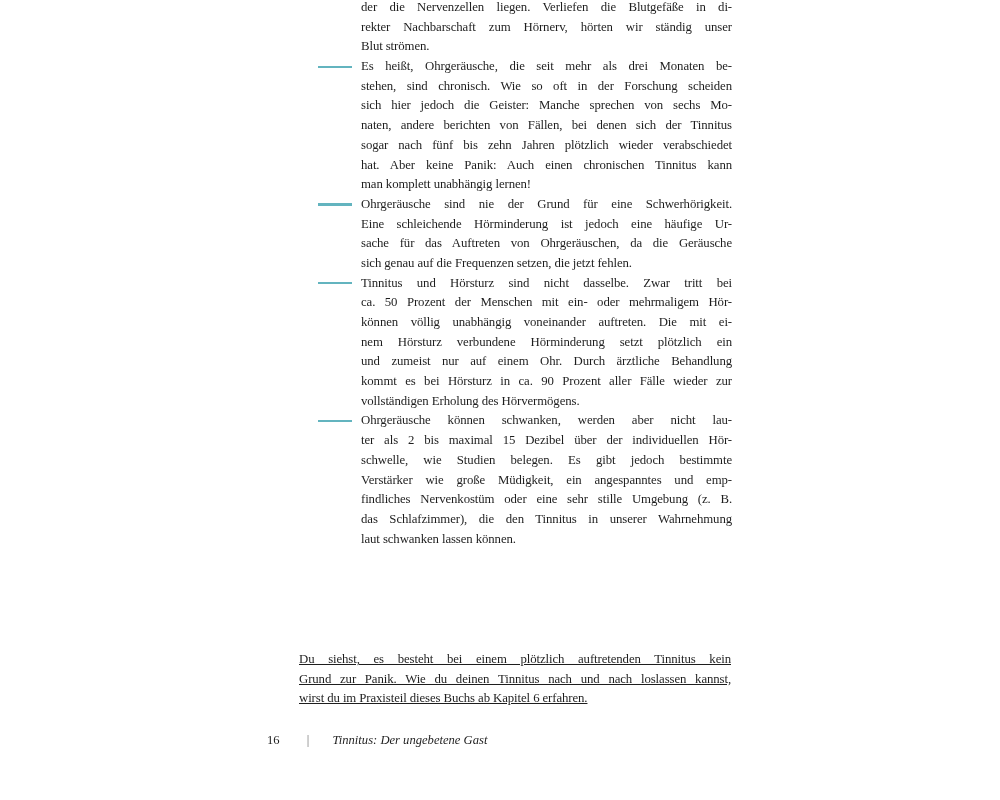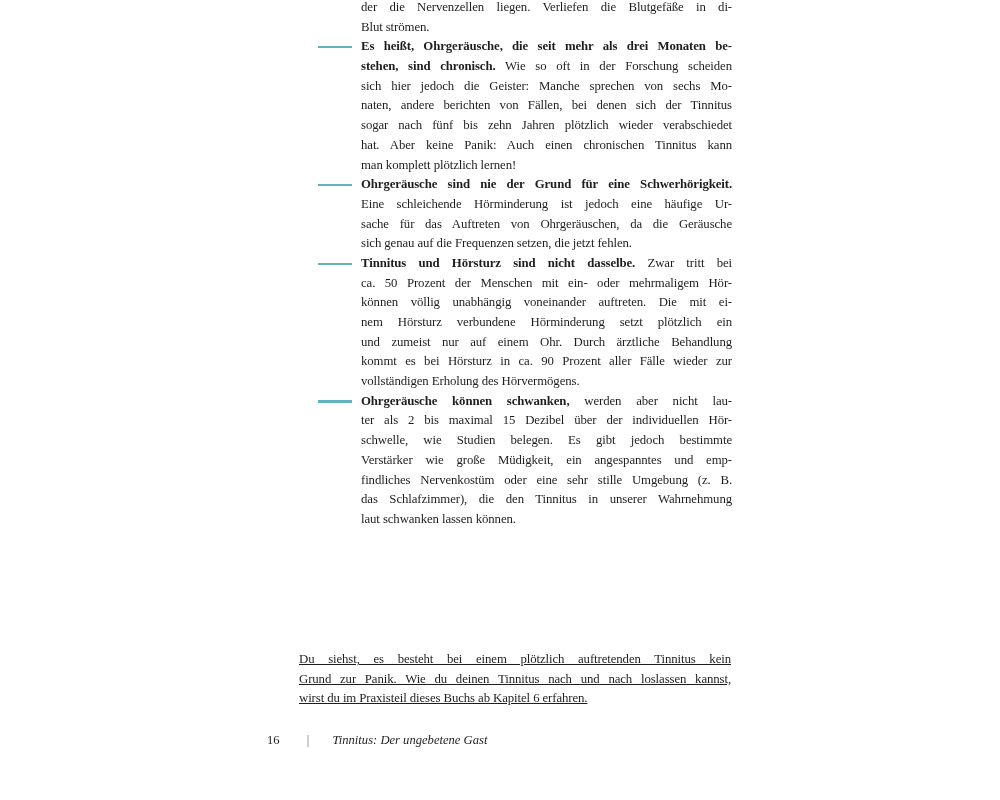--- a/index.html
+++ b/index.html
@@ -22,21 +22,21 @@
     line-height: 19.7px;
     letter-spacing: -0.1px;
   }
   .para { position: relative; }
   .line {
     height: 19.7px;
     text-align: justify;
     text-align-last: justify;
   }
   .line.end { text-align-last: left; }
-  .line b { font-weight: 700; }
+  .line b { font-weight: 400; }
   .bullet-dash {
     position: absolute;
     left: -43px;
     top: 8.6px;
     width: 34px;
     height: 2.2px;
     background: #63b4bf;
   }
   
   .closing {
@@ -83,31 +83,32 @@
   }
 </style>
 </head>
 <body>
 
 <div class="page" style="background: rgb(255, 255, 255); color: rgb(30, 30, 30);">
 
   <div class="text-col">
       <div class="para">
         <div class="line"><span>der die Nervenzellen liegen. Verliefen die Blutgefäße in di-</span></div>
+        <div class="line"><span>rekter Nachbarschaft zum Hörnerv, hörten wir ständig unser</span></div>
         <div class="line end"><span>Blut strömen.</span></div>
       </div>
       <div class="para">
         <span class="bullet-dash" style="background: rgb(99, 180, 191);"></span>
         <div class="line"><b>Es heißt, Ohrgeräusche, die seit mehr als drei Monaten be-</b></div>
         <div class="line"><b>stehen, sind chronisch.</b><span> Wie so oft in der Forschung scheiden</span></div>
         <div class="line"><span>sich hier jedoch die Geister: Manche sprechen von sechs Mo-</span></div>
         <div class="line"><span>naten, andere berichten von Fällen, bei denen sich der Tinnitus</span></div>
         <div class="line"><span>sogar nach fünf bis zehn Jahren plötzlich wieder verabschiedet</span></div>
         <div class="line"><span>hat. Aber keine Panik: Auch einen chronischen Tinnitus kann</span></div>
-        <div class="line end"><span>man komplett plötzlich lernen!</span></div>
+        <div class="line end"><span>man komplett unabhängig lernen!</span></div>
       </div>
       <div class="para">
         <span class="bullet-dash" style="background: rgb(99, 180, 191);"></span>
         <div class="line"><b>Ohrgeräusche sind nie der Grund für eine Schwerhörigkeit.</b></div>
         <div class="line"><span>Eine schleichende Hörminderung ist jedoch eine häufige Ur-</span></div>
         <div class="line"><span>sache für das Auftreten von Ohrgeräuschen, da die Geräusche</span></div>
         <div class="line end"><span>sich genau auf die Frequenzen setzen, die jetzt fehlen.</span></div>
       </div>
       <div class="para">
         <span class="bullet-dash" style="background: rgb(99, 180, 191);"></span>

